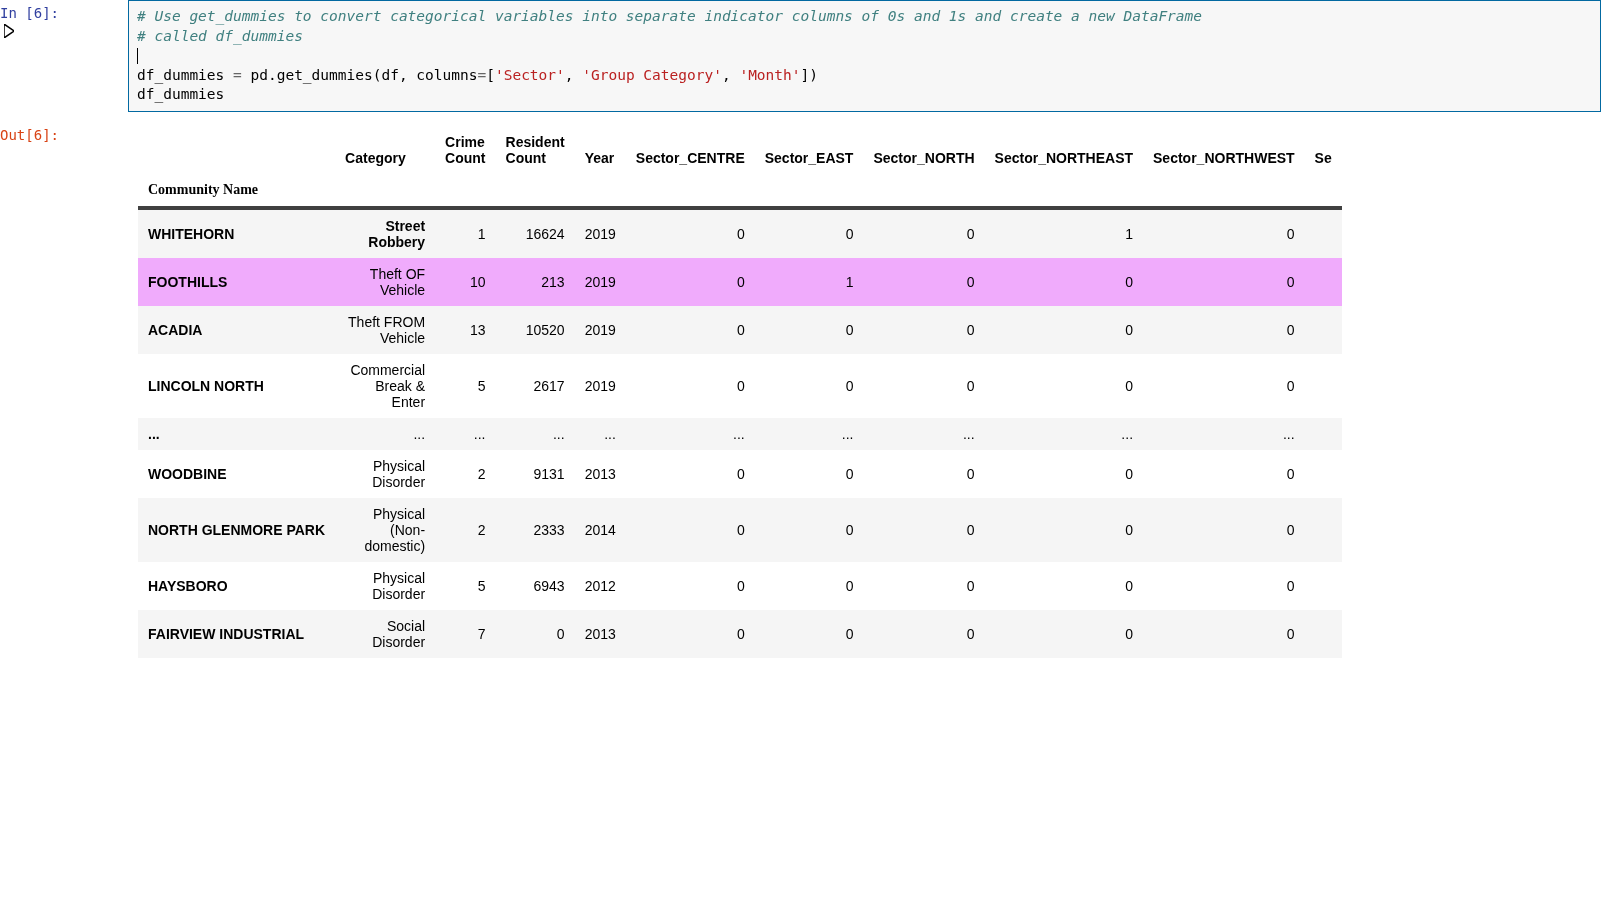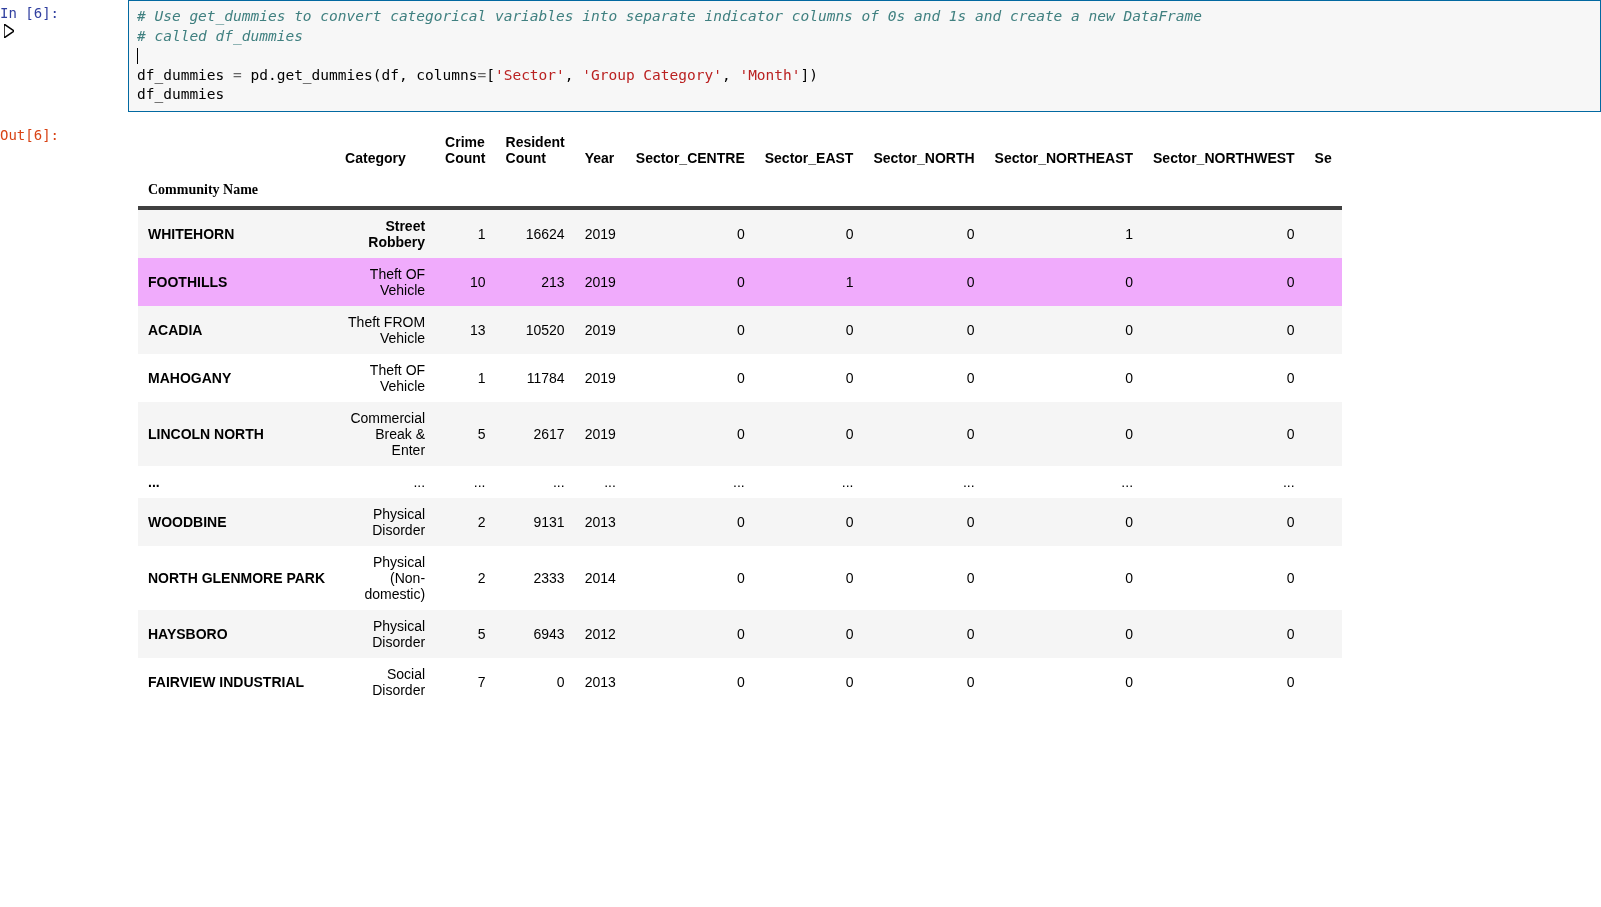--- a/index.html
+++ b/index.html
@@ -213,33 +213,20 @@
             <td>10520</td>
             <td>2019</td>
             <td>0</td>
             <td>0</td>
             <td>0</td>
             <td>0</td>
             <td>0</td>
             <td></td>
           </tr>
           <tr>
-            <th>MAHOGANY</th>
-            <td style="max-width: 100px; white-space: normal; overflow-wrap: break-word;">Theft OF Vehicle</td>
-            <td>1</td>
-            <td>11784</td>
-            <td>2019</td>
-            <td>0</td>
-            <td>0</td>
-            <td>0</td>
-            <td>0</td>
-            <td>0</td>
-            <td></td>
-          </tr>
-          <tr>
             <th>LINCOLN NORTH</th>
             <td style="max-width: 100px; white-space: normal; overflow-wrap: break-word;">Commercial Break &amp; Enter</td>
             <td>5</td>
             <td>2617</td>
             <td>2019</td>
             <td>0</td>
             <td>0</td>
             <td>0</td>
             <td>0</td>
             <td>0</td>

